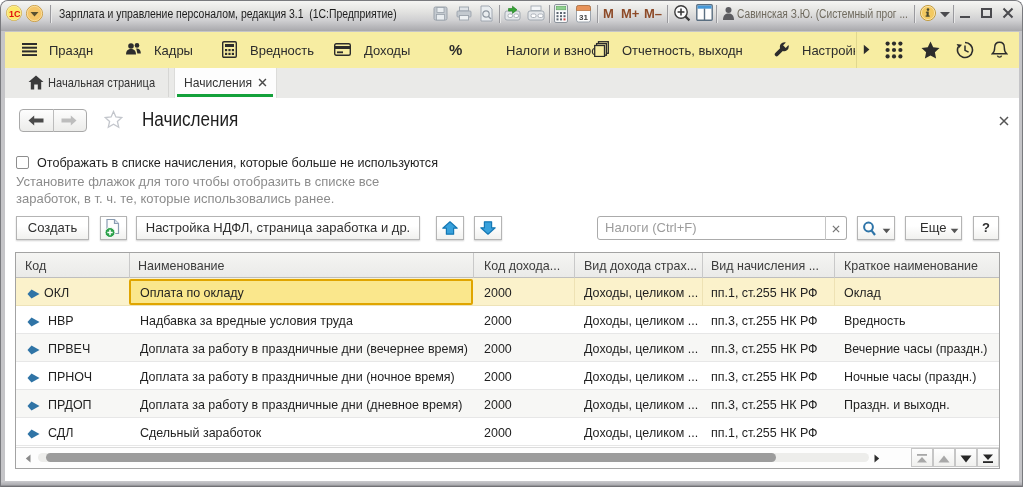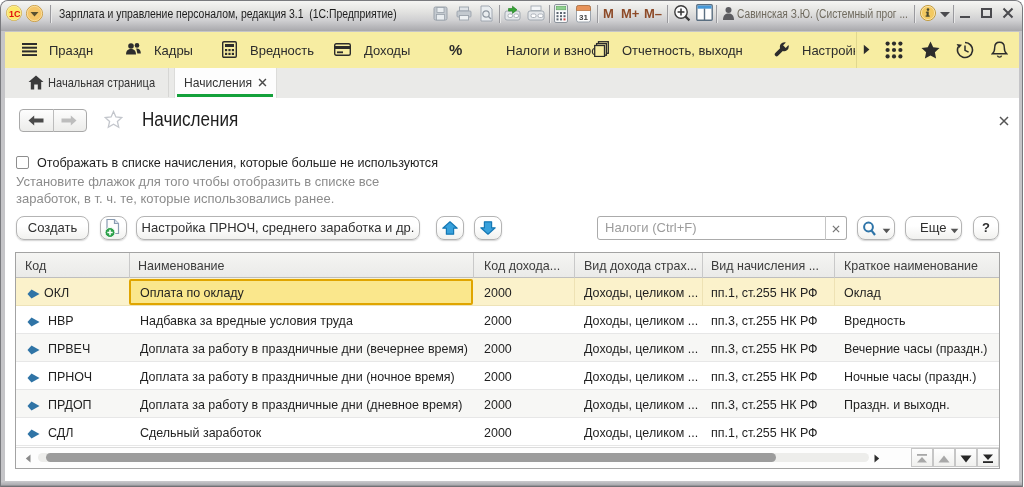--- a/index.html
+++ b/index.html
@@ -13,21 +13,21 @@
 #menubar { left:5px; top:32px; width:1014px; height:36px; background:#f7eda2; }
 #tabbar { left:5px; top:68px; width:1014px; height:30px; background:#eaeae8; }
 #form { left:5px; top:98px; width:1014px; height:383px; background:#ffffff; }
 #botband { left:1px; top:481px; width:1021px; height:6px; background:linear-gradient(#cacacd,#b0b0b4 70%,#88888c); border-bottom:1px solid #717175; }
 
 .ttxt { font-size:12px; color:#1c1c1c; }
 .sep { width:1px; background:#9a9a9e; box-shadow:1px 0 0 #e8e8e8; }
 .mtext { font-size:13px; color:#2c2c2c; }
 .tabtext { font-size:13px; color:#333; }
 
-.btn { border:1px solid #b4b4b4; border-radius:8px; background:linear-gradient(#ffffff 40%,#f1f1ef); box-shadow:0 1px 1.5px rgba(0,0,0,0.18);
+.btn { border:1px solid #b4b4b4; border-radius:0; background:linear-gradient(#ffffff 40%,#f1f1ef); box-shadow:0 1px 1.5px rgba(0,0,0,0.18);
   font-size:13px; color:#2e2e2e; text-align:center; }
 
 
 #tbl { left:15px; top:252px; width:985px; height:217px; border:1px solid #a3a3a3; background:#fff; }
 .hdr { left:0; top:0; width:983px; height:26px; background:linear-gradient(#f5f5f3,#eaeae8); border-bottom:1px solid #bebebe; }
 .hcell { font-size:13px; color:#3c3c3c; white-space:nowrap; transform:scaleX(0.96); transform-origin:0 0; }
 .hdiv { top:0; width:1px; height:26px; background:#c9c9c9; }
 .row { left:0; width:983px; height:28px; border-bottom:1px solid #e7e7e7; background:#fff; }
 .row.g { background:#f7f7f5; }
 .row.sel { background:#fbf2cb; border-bottom:1px solid #eee3b8; }
@@ -253,21 +253,21 @@
 <div class="a" style="left:16px;top:191px;font-size:13px;color:#8c8c8c">заработок, в т. ч. те, которые использовались ранее.</div>
 
 <div class="a btn" style="left:16px;top:216px;width:73px;height:24px;line-height:22px">Создать</div>
 <div class="a btn" style="left:100px;top:216px;width:27px;height:24px"></div>
 <svg class="a" style="left:104px;top:218px" width="20" height="20" viewBox="0 0 20 20">
  <path d="M3 1.5 h7.5 l4 4 v10 h-11.5 z" fill="#fdfdfd" stroke="#8a9cb2" stroke-width="1.2"></path>
  <path d="M10.5 1.5 v4 h4" fill="#dde5ee" stroke="#8a9cb2" stroke-width="1.2"></path>
  <circle cx="6" cy="14.5" r="5" fill="#2ba04a" stroke="#fff" stroke-width="1"></circle>
  <path d="M6 11.8 v5.4 M3.3 14.5 h5.4" stroke="#fff" stroke-width="1.5"></path>
 </svg>
-<div class="a btn" style="left:136px;top:216px;width:284px;height:24px;line-height:22px">Настройка ПРНОЧ, среднего заработка и др.</div>
+<div class="a btn" style="left:136px;top:216px;width:284px;height:24px;line-height:22px">Настройка НДФЛ, страница заработка и др.</div>
 <div class="a btn" style="left:436px;top:216px;width:28px;height:24px"></div>
 <svg class="a" style="left:442px;top:221px" width="16" height="14" viewBox="0 0 16 14">
  <path d="M8 0.8 L15.2 7.2 L11.6 7.2 L11.6 13.2 L4.4 13.2 L4.4 7.2 L0.8 7.2 Z" fill="#38a1dc" stroke="#1578b4" stroke-width="1.2" stroke-linejoin="round"></path>
 </svg>
 <div class="a btn" style="left:474px;top:216px;width:28px;height:24px"></div>
 <svg class="a" style="left:480px;top:221px" width="16" height="14" viewBox="0 0 16 14">
  <path d="M8 13.2 L15.2 6.8 L11.6 6.8 L11.6 0.8 L4.4 0.8 L4.4 6.8 L0.8 6.8 Z" fill="#38a1dc" stroke="#1578b4" stroke-width="1.2" stroke-linejoin="round"></path>
 </svg>
 
 <div class="a" style="left:597px;top:216px;width:229px;height:24px;border:1px solid #ababab;border-radius:3px 0 0 3px;background:#fff"></div>

